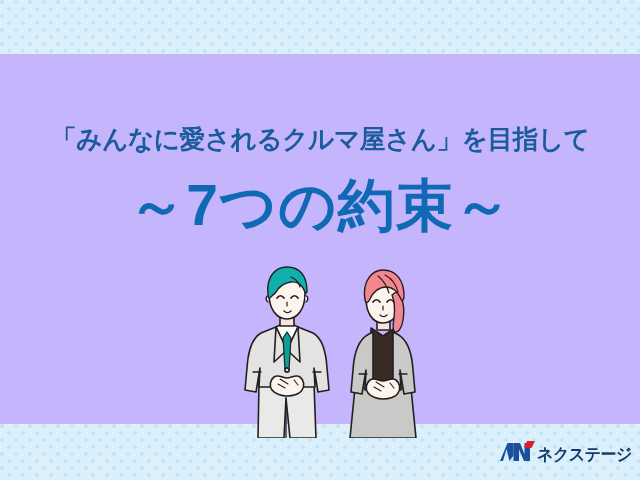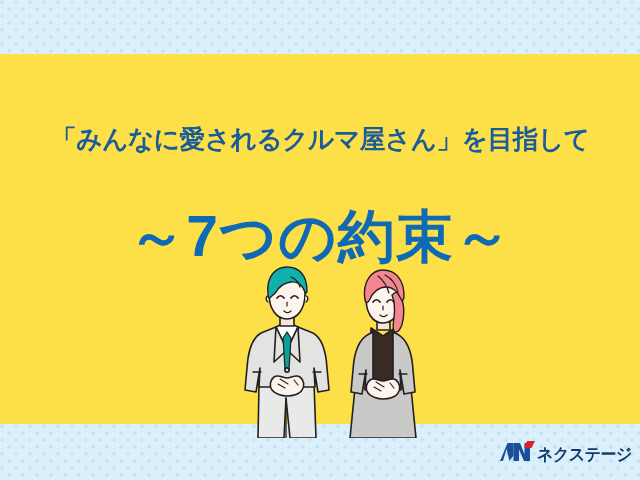--- a/index.html
+++ b/index.html
@@ -9,21 +9,21 @@
   }
   body {
     font-family: "Liberation Sans", "DejaVu Sans", sans-serif;
   }
 
   #page {
     position: relative;
     width: 640px;
     height: 480px;
     overflow: hidden;
-    background: #fde047;
+    background: #c4b5fd;
   }
 
   
   .dot-band {
     position: absolute;
     left: 0;
     width: 640px;
     background-color: #dcf0fb;
     background-image:
       radial-gradient(circle at 2px 2px, #c3e4f6 1.55px, rgba(195,228,246,0) 1.9px),
@@ -41,21 +41,21 @@
   }
 
   
   .text-wrap {
     position: absolute;
     left: 0;
     width: 640px;
     text-align: center;
   }
   #subtitle-wrap { top: 126px; }
-  #headline-wrap { top: 176px; margin-top: 31px; }
+  #headline-wrap { top: 176px; }
 
   #subtitle {
     display: inline-block;
     font-size: 26px;
     font-weight: bold;
     letter-spacing: -0.4px;
     color: #1a5b9b;
     white-space: nowrap;
     line-height: 1.05;
     transform: scaleX(0.985);

